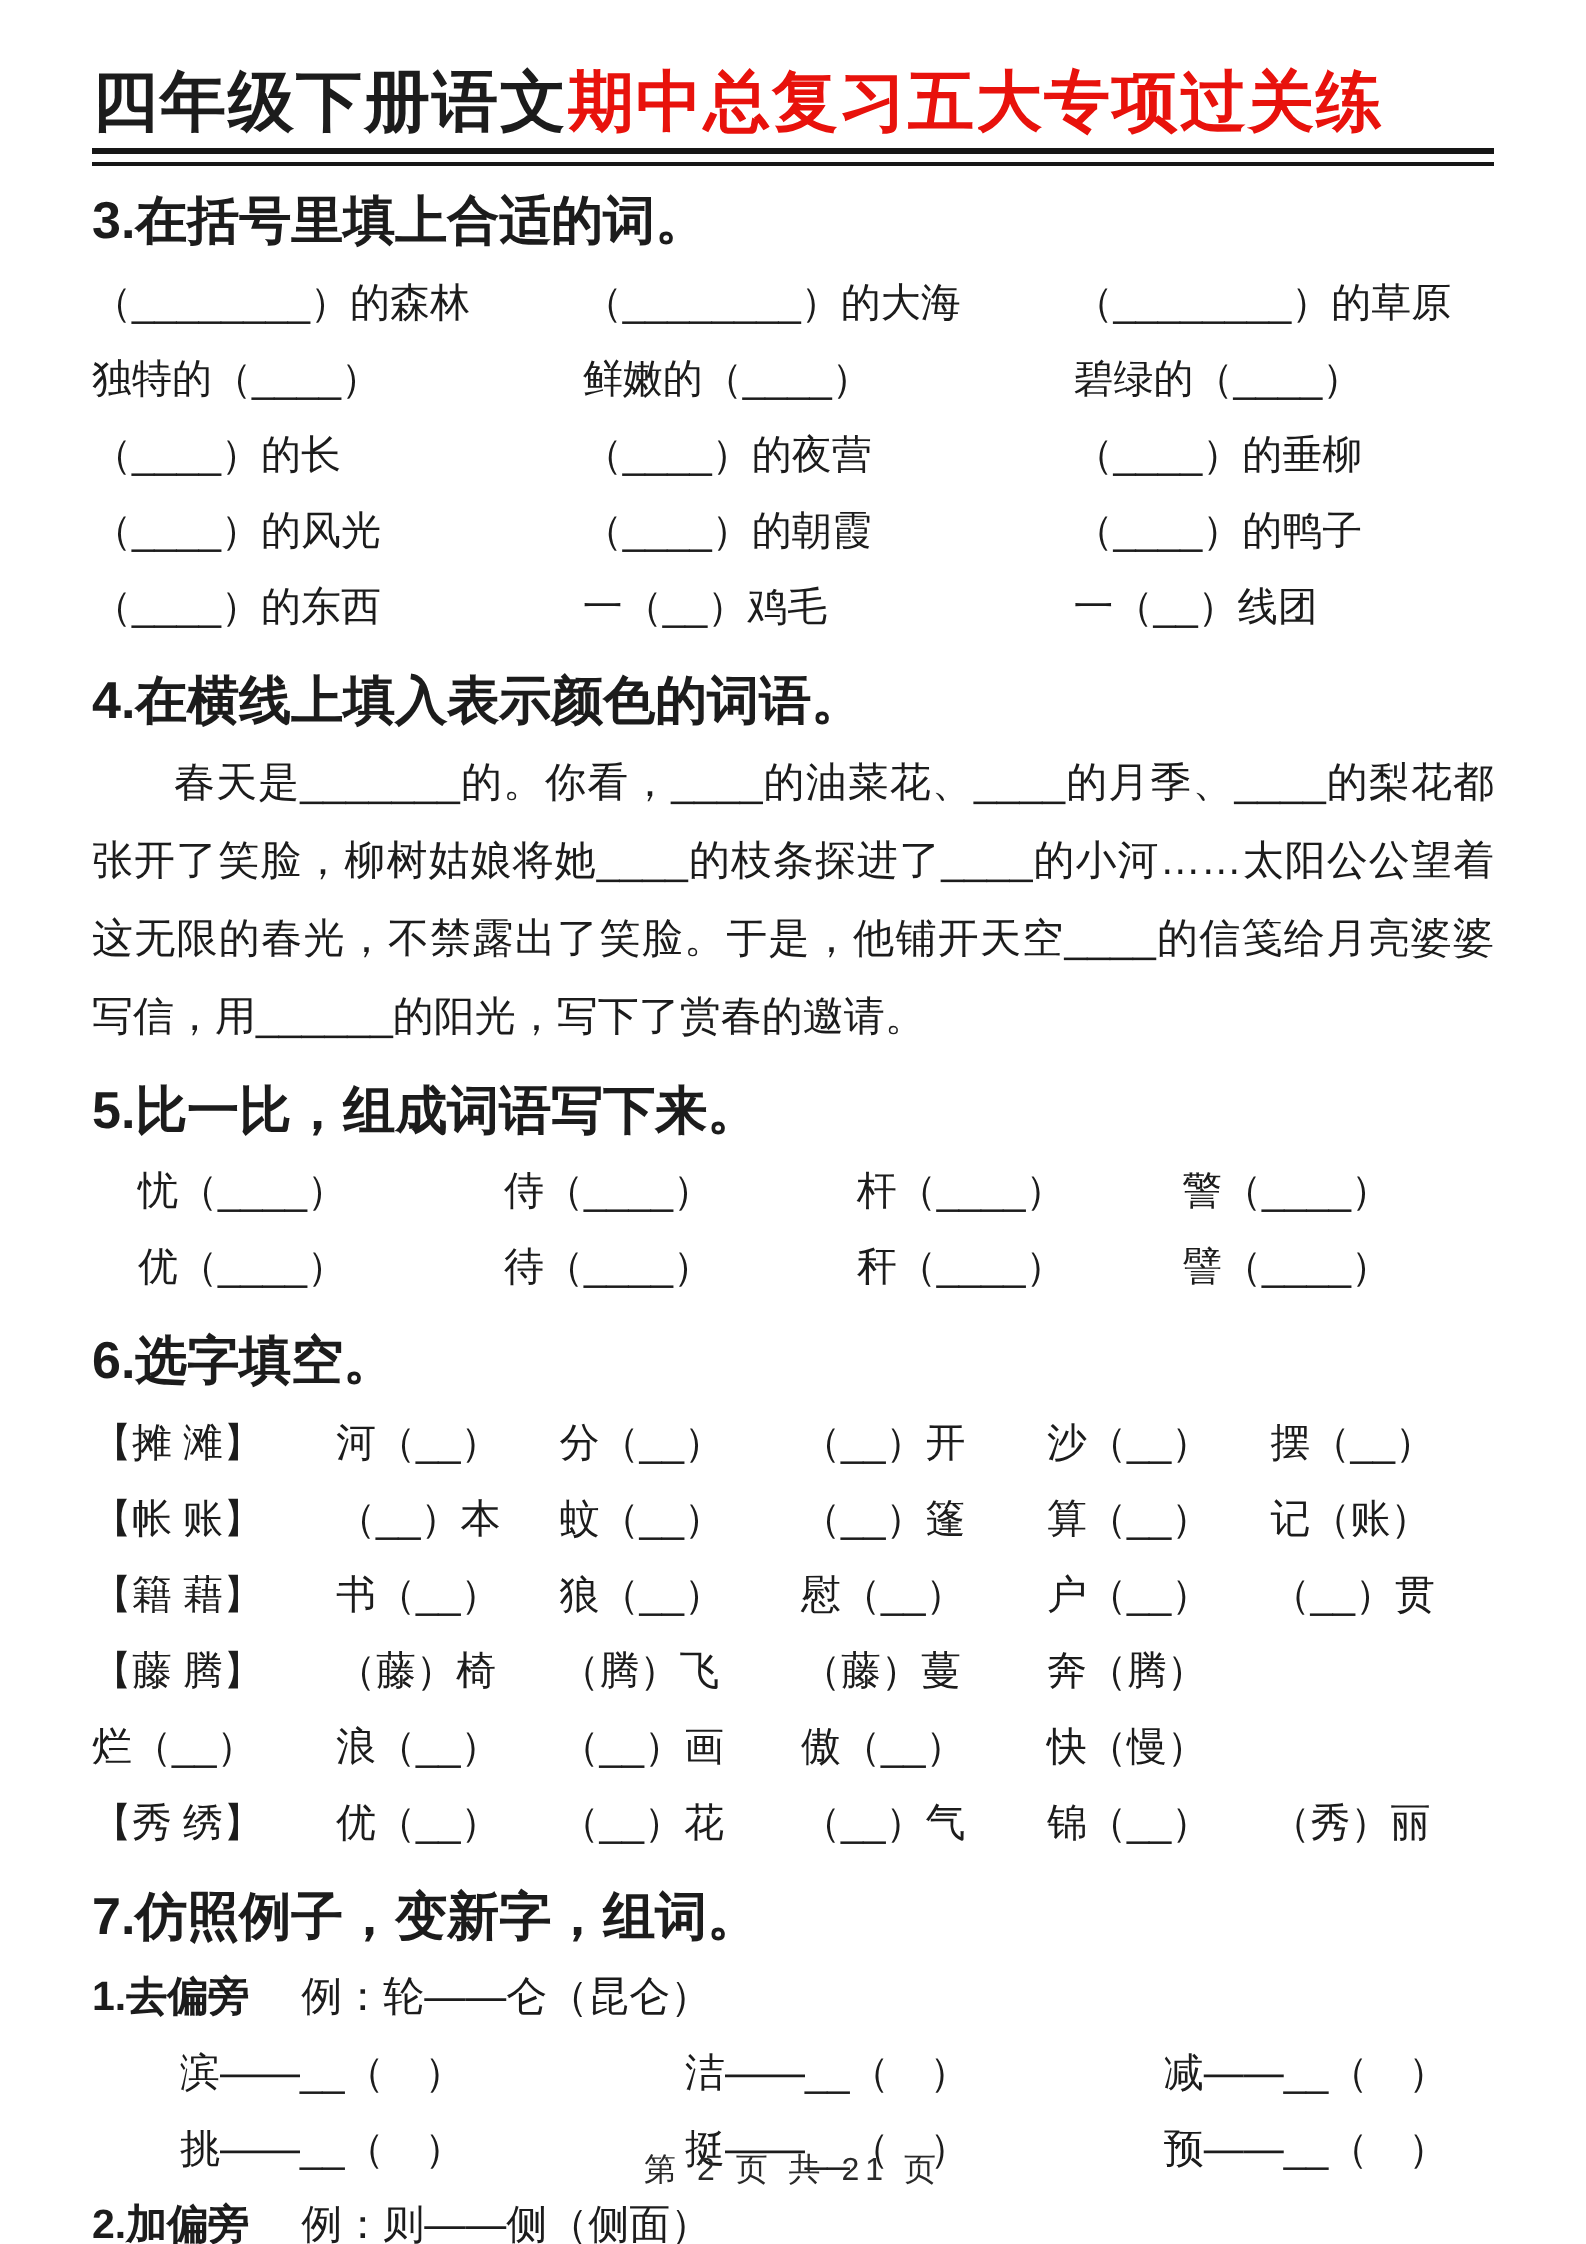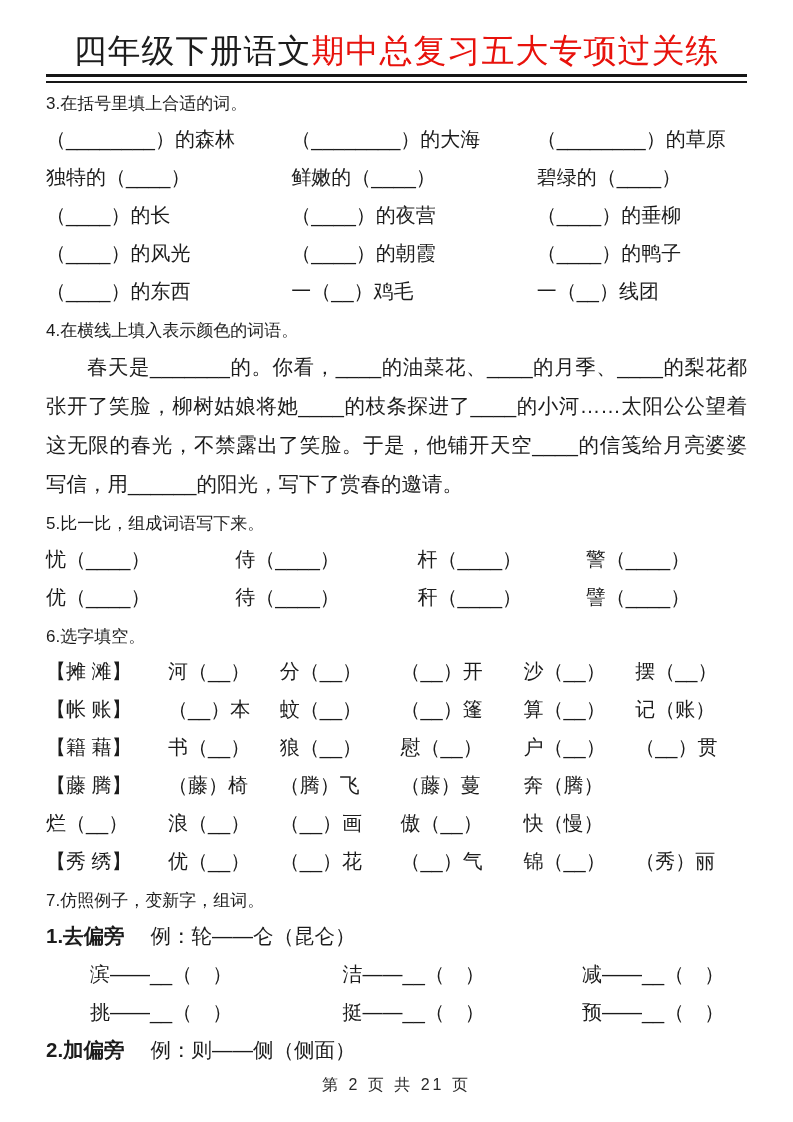--- a/index.html
+++ b/index.html
@@ -8,44 +8,43 @@
     position: relative;
     width: 793px; height: 1122px;
     box-sizing: border-box;
     padding: 30px 46px 0 46px;
     background: #fff;
     overflow: hidden;
   }
   
   .title {
     font-size: 33px;
-    font-weight: 400;
+    font-weight: 700;
     white-space: nowrap;
     letter-spacing: 1px;
     line-height: 1.25;
-    text-align: center;
   }
   .title .red { color: #e8120c; }
   .rule {
     margin-top: 3px;
     height: 4px;
     border-top: 3px solid #161616;
     border-bottom: 2px solid #161616;
   }
   
   .sec-heading {
-    font-size: 17px;
-    font-weight: 400;
+    font-size: 26px;
+    font-weight: 700;
     margin: 9px 0 4px 0;
     line-height: 1.4;
   }
   
   .row { display: grid; font-size: 20px; line-height: 38px; }
   .g3 { grid-template-columns: 35% 35% 30%; }
-  .g4 { grid-template-columns: 27% 26% 24% 23%; }
+  .g4 { grid-template-columns: 27% 26% 24% 23%; margin-left: 23px; }
   .g6 { grid-template-columns: 122px 1fr 1.08fr 1.1fr 1fr 1fr; }
   .g3i { grid-template-columns: 36% 34% 30%; padding-left: 44px; gap: 16px; }
   .cell { white-space: nowrap; }
   
   .para {
     font-size: 20.5px;
     line-height: 39px;
     text-indent: 2em;
     text-align: justify;
     margin: 2px 0 2px 0;

